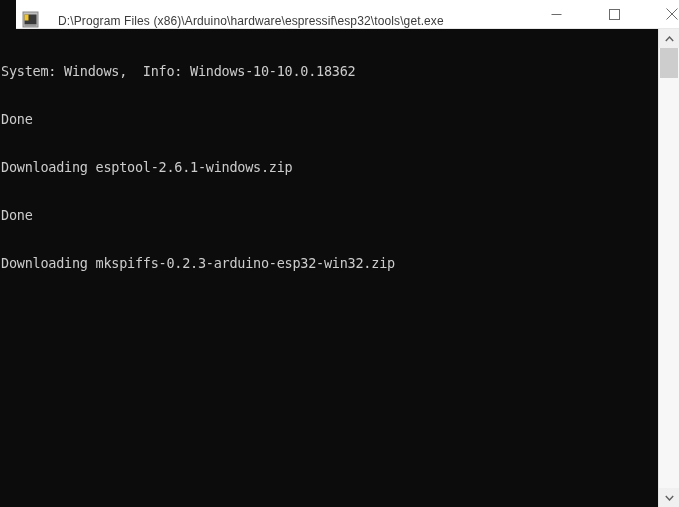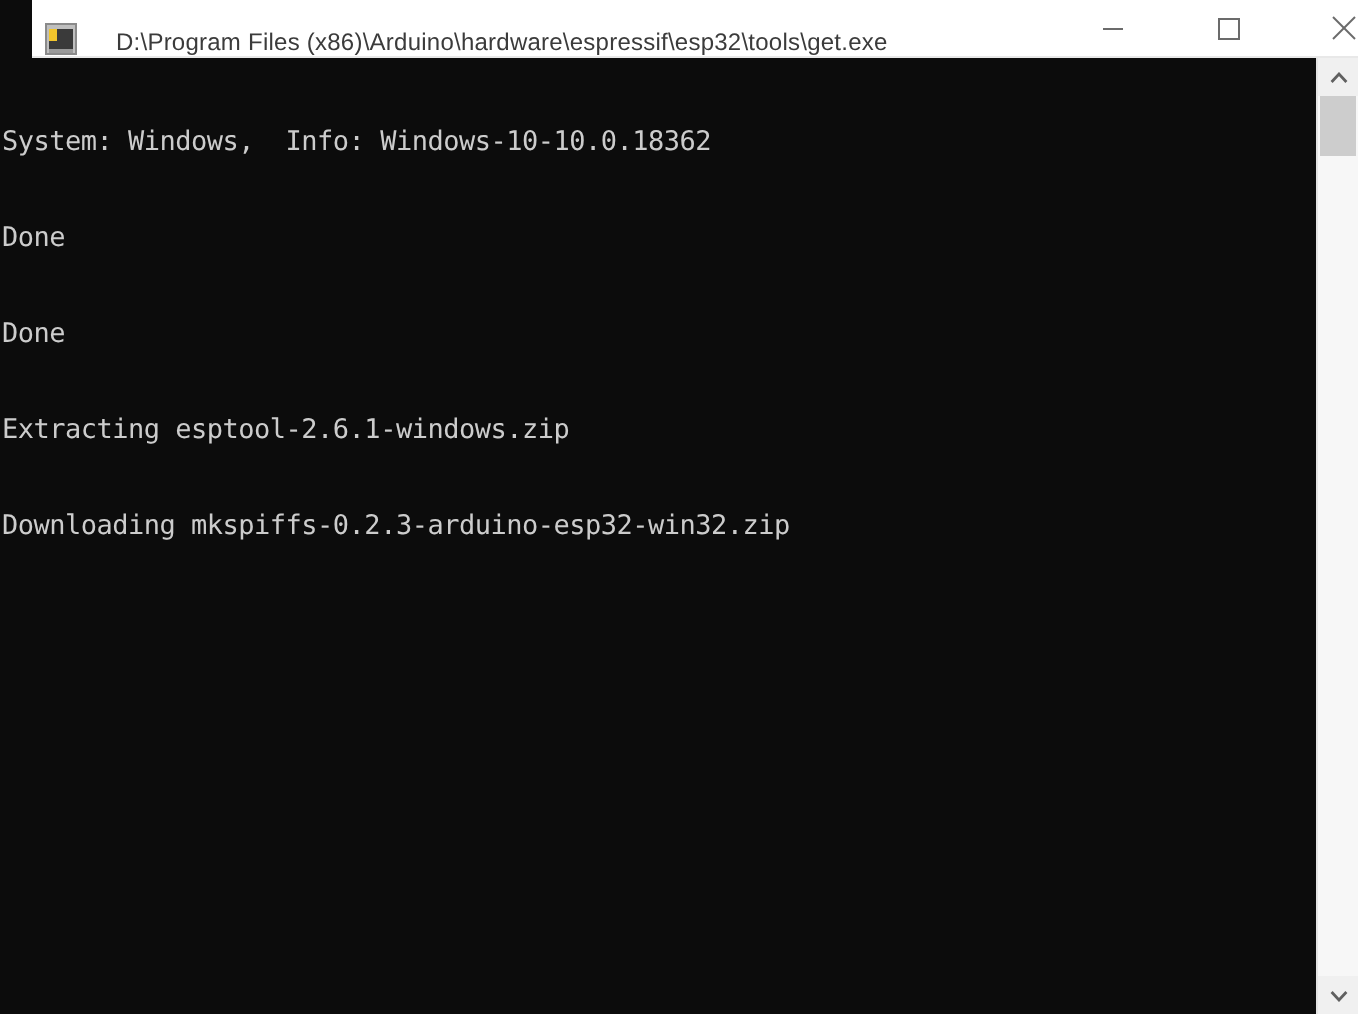--- a/index.html
+++ b/index.html
@@ -165,22 +165,22 @@
         <line x1="11.5" y1="0.5" x2="0.5" y2="11.5" stroke="#6b6b6b" stroke-width="1"></line>
       </svg>
     </span>
 
   </div>
 
   <div id="console">
     <div id="console-lines">
       <div class="cline">System: Windows,  Info: Windows-10-10.0.18362</div>
       <div class="cline">Done</div>
+      <div class="cline">Downloading esptool-2.6.1-windows.zip</div>
       <div class="cline">Done</div>
-      <div class="cline">Extracting esptool-2.6.1-windows.zip</div>
       <div class="cline">Downloading mkspiffs-0.2.3-arduino-esp32-win32.zip</div>
     </div>
   </div>
 
   <div id="scrollbar">
     <div class="sb-btn" id="sb-up">
       <svg width="9" height="6" viewBox="0 0 9 6">
         <path d="M0.8 5 L4.5 1 L8.2 5" fill="none" stroke="#606060" stroke-width="1.4"></path>
       </svg>
     </div>

